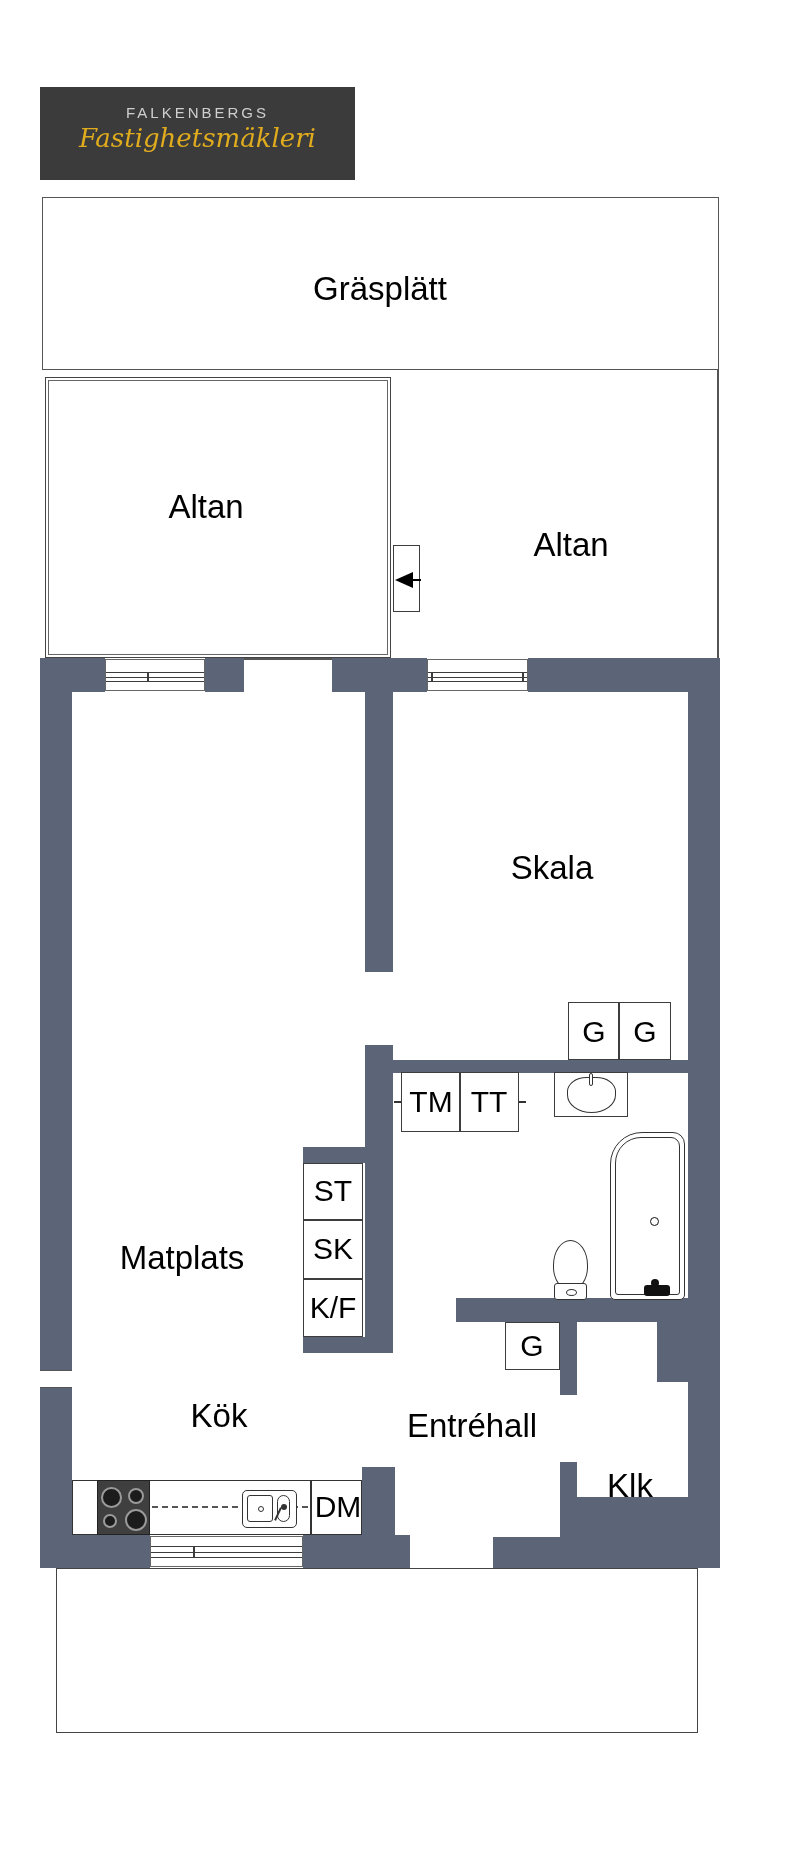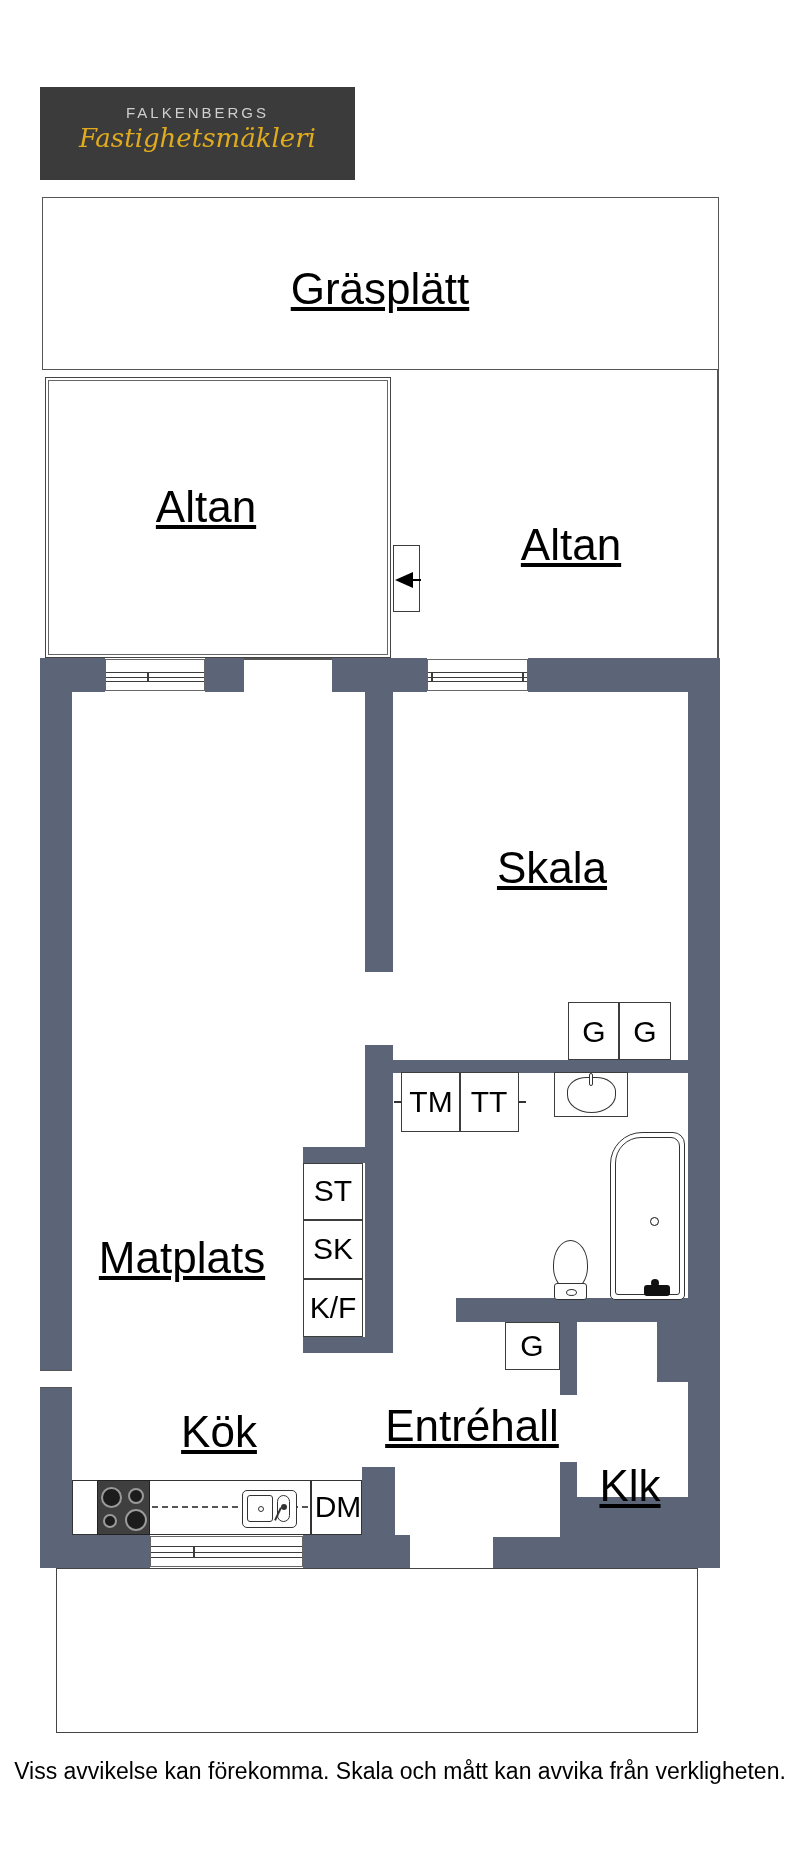--- a/index.html
+++ b/index.html
@@ -6,21 +6,21 @@
     --wall:#5c6577; --line:#555555; --thin:#3d3d3d;
     --logo-bg:#3b3b3b; --gold:#e0ac1e; --logo-white:#cfcfcf; --red:#ee1c24;
   }
   html,body{margin:0;padding:0;background:#ffffff;}
   #stage{position:relative;width:800px;height:1860px;background:#fff;overflow:hidden;
          font-family:"Liberation Sans", sans-serif;color:#000;}
   .abs{position:absolute;}
   .wall{position:absolute;background:var(--wall);}
   .thinbox{position:absolute;background:#fff;border:1.5px solid var(--thin);box-sizing:border-box;}
   .areabox{position:absolute;background:#fff;border:1px solid var(--line);box-sizing:border-box;}
-  .roomlabel{position:absolute;transform:translate(-50%,-50%);font-size:44px;white-space:nowrap;text-decoration:underline;}
+  .roomlabel{position:absolute;transform:translate(-50%,-50%);font-size:33px;white-space:nowrap;}
   .smalllabel{position:absolute;transform:translate(-50%,-50%);font-size:30px;white-space:nowrap;}
   .win{position:absolute;background:#fff;border:1px solid #666;box-sizing:border-box;}
   .band{position:absolute;left:0;right:0;border-top:1.5px solid #3c3c3c;border-bottom:1.5px solid #3c3c3c;box-sizing:border-box;}
   .band::after{content:"";position:absolute;left:0;right:0;top:50%;border-top:1px solid #3c3c3c;}
   .vbar{position:absolute;width:2px;background:#3c3c3c;}
   .burner{position:absolute;border-radius:50%;border:2px solid #9a9a9a;background:#1c1c1c;box-sizing:border-box;}
   .dash{position:absolute;height:2px;background:#333;}
   #logo{position:absolute;left:40px;top:87px;width:315px;height:93px;background:var(--logo-bg);text-align:center;}
   #logo .l1{margin-top:17px;font-size:15px;letter-spacing:3px;color:var(--logo-white);}
   #logo .l2{margin-top:2px;font-family:"DejaVu Serif", serif;font-style:italic;font-size:26px;color:var(--gold);}
@@ -102,21 +102,21 @@
     <div class="vbar" style="left:3px;top:12px;height:10px;"></div>
     <div class="vbar" style="left:94px;top:12px;height:10px;"></div>
   </div>
   <div class="win" style="left:150px;top:1536px;width:153px;height:31px;">
     <div class="band" style="top:9px;height:12px;"></div>
     <div class="vbar" style="left:42px;top:9px;height:12px;"></div>
   </div>
 
   <div class="roomlabel" style="left:552px;top:868px;">Skala</div>
   <div class="roomlabel" style="left:182px;top:1258px;">Matplats</div>
-  <div class="roomlabel" style="left:219px;top:1416px;margin-top:16px;">Kök</div>
+  <div class="roomlabel" style="left:219px;top:1416px;">Kök</div>
   <div class="roomlabel" style="left:472px;top:1426px;">Entréhall</div>
   <div class="roomlabel" style="left:630px;top:1486px;">Klk</div>
 
   <div class="thinbox" style="left:568px;top:1002px;width:51px;height:58px;"></div>
   <div class="thinbox" style="left:619px;top:1002px;width:52px;height:58px;"></div>
   <div class="smalllabel" style="left:594px;top:1032px;">G</div>
   <div class="smalllabel" style="left:645px;top:1032px;">G</div>
 
   <div class="thinbox" style="left:401px;top:1072px;width:59px;height:60px;"></div>
   <div class="thinbox" style="left:460px;top:1072px;width:59px;height:60px;"></div>
@@ -170,15 +170,14 @@
     <div class="abs" style="left:38px;top:13px;width:6px;height:6px;background:#333;border-radius:50%;"></div>
     <div class="abs" style="left:34px;top:16px;width:2px;height:14px;background:#333;transform:rotate(25deg);"></div>
   </div>
   <div class="smalllabel" style="left:338px;top:1507px;">DM</div>
 
   <div id="arrow-red"></div>
   <div id="arrow-red-stem"></div>
 
   <div class="areabox" style="left:56px;top:1568px;width:642px;height:165px;border-color:#444;"></div>
 
-  <div class="footer">Viss avvikelse kan förekomma. Skala och mått kan avvika från verkligheten.</div>
 
 </div>
 
 </body></html>

